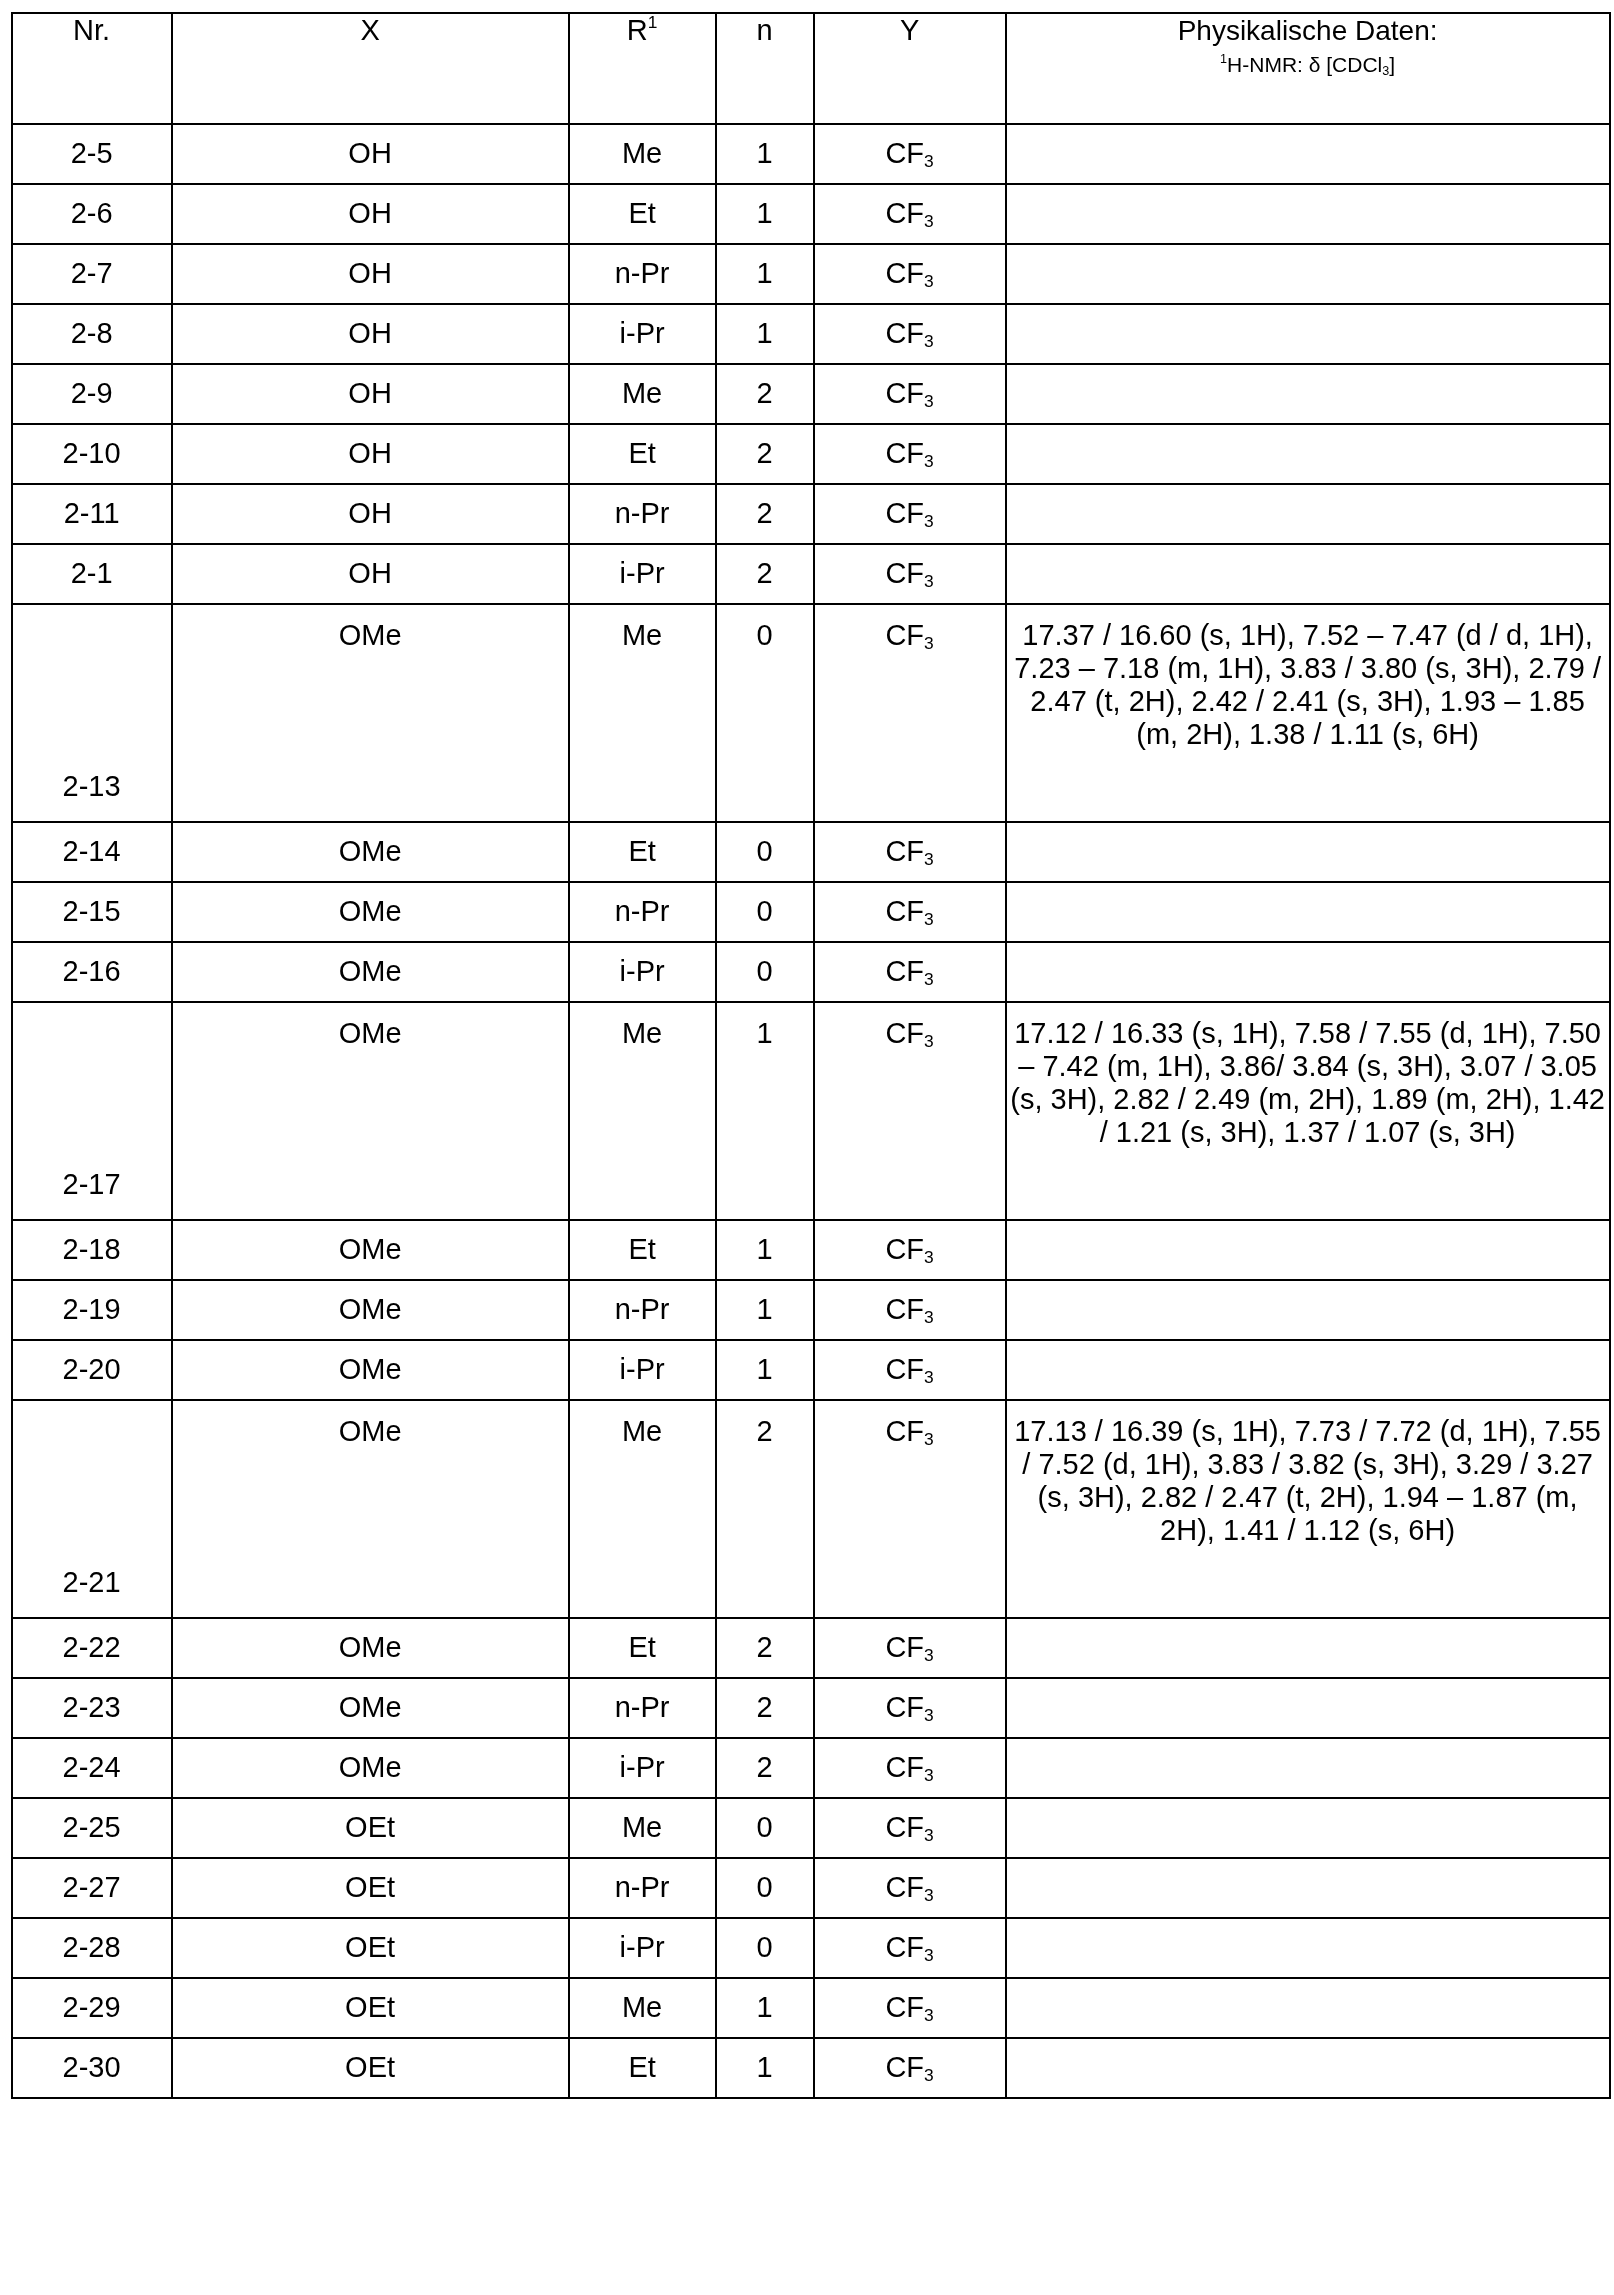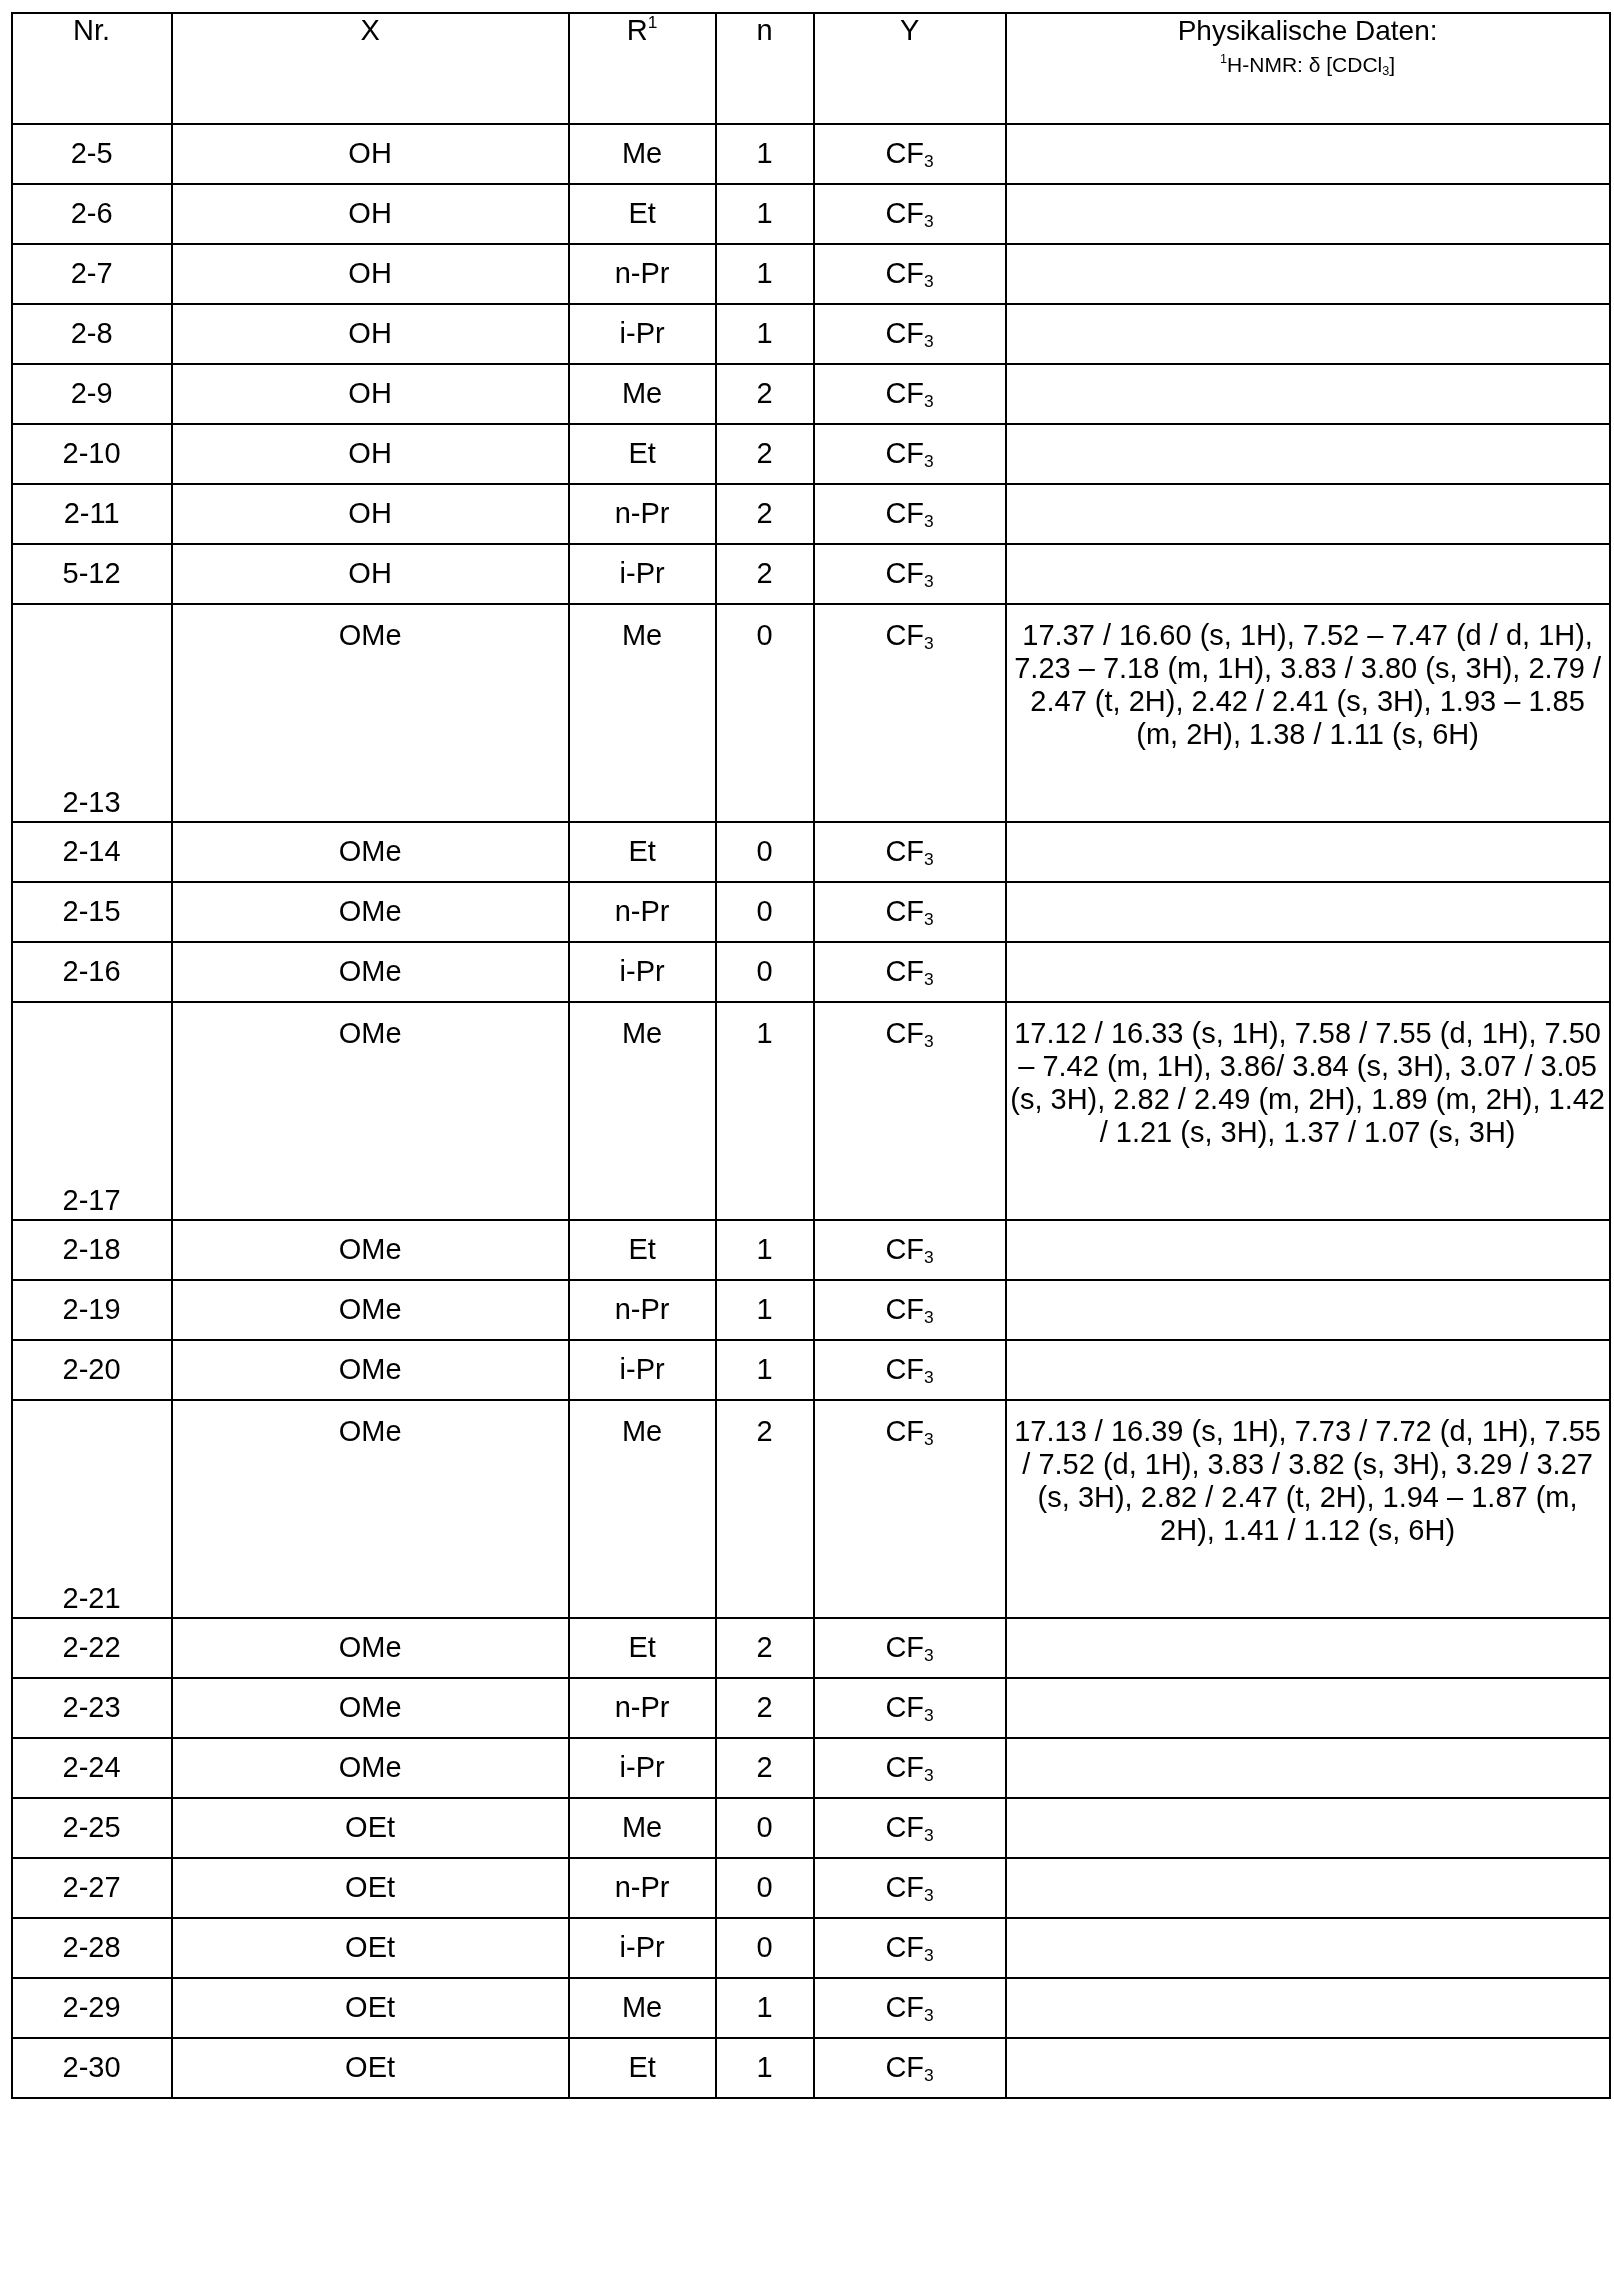--- a/index.html
+++ b/index.html
@@ -18,21 +18,21 @@
   col.c-x { width: 397px; }
   col.c-r1 { width: 147px; }
   col.c-n { width: 98px; }
   col.c-y { width: 192px; }
   col.c-phys { width: 604px; }
   tr.head-row { height: 111px; }
   tr.head-row th { vertical-align: top; padding-top: 0; }
   tr.row-single { height: 60px; }
   tr.row-tall { height: 218px; }
   tr.row-tall td { vertical-align: top; padding-top: 14.7px; }
-  tr.row-tall td.nr-cell { vertical-align: bottom; padding-bottom: 2px; padding-top: 0; }
+  tr.row-tall td.nr-cell { vertical-align: bottom; padding-bottom: 18px; padding-top: 0; }
   .phys-head-1 { display: block; font-size: 28px; line-height: 34px; }
   .phys-head-2 { display: block; font-size: 21px; line-height: 34px; }
   sup { font-size: 0.6em; vertical-align: 0.7em; line-height: 0; }
   sub { font-size: 0.6em; vertical-align: -0.25em; line-height: 0; }
   td.phys-cell { text-align: left; vertical-align: top; padding: 13px 33px 0 21px;
                  font-size: 25.4px; line-height: 37px; margin-top: 44px; }
   tr.row-single td.phys-cell { padding-top: 0; }
 </style>
 </head>
 <body>
@@ -110,21 +110,21 @@
       </tr>
       <tr class="row-single">
         <td class="nr-cell"><span>2-11</span></td>
         <td><span>OH</span></td>
         <td><span>n-Pr</span></td>
         <td><span>2</span></td>
         <td><span>CF</span><sub>3</sub></td>
         <td class="phys-cell"><span></span></td>
       </tr>
       <tr class="row-single">
-        <td class="nr-cell"><span>5-12</span></td>
+        <td class="nr-cell"><span>2-1</span></td>
         <td><span>OH</span></td>
         <td><span>i-Pr</span></td>
         <td><span>2</span></td>
         <td><span>CF</span><sub>3</sub></td>
         <td class="phys-cell"><span></span></td>
       </tr>
       <tr class="row-tall">
         <td class="nr-cell"><span>2-13</span></td>
         <td><span>OMe</span></td>
         <td><span>Me</span></td>

